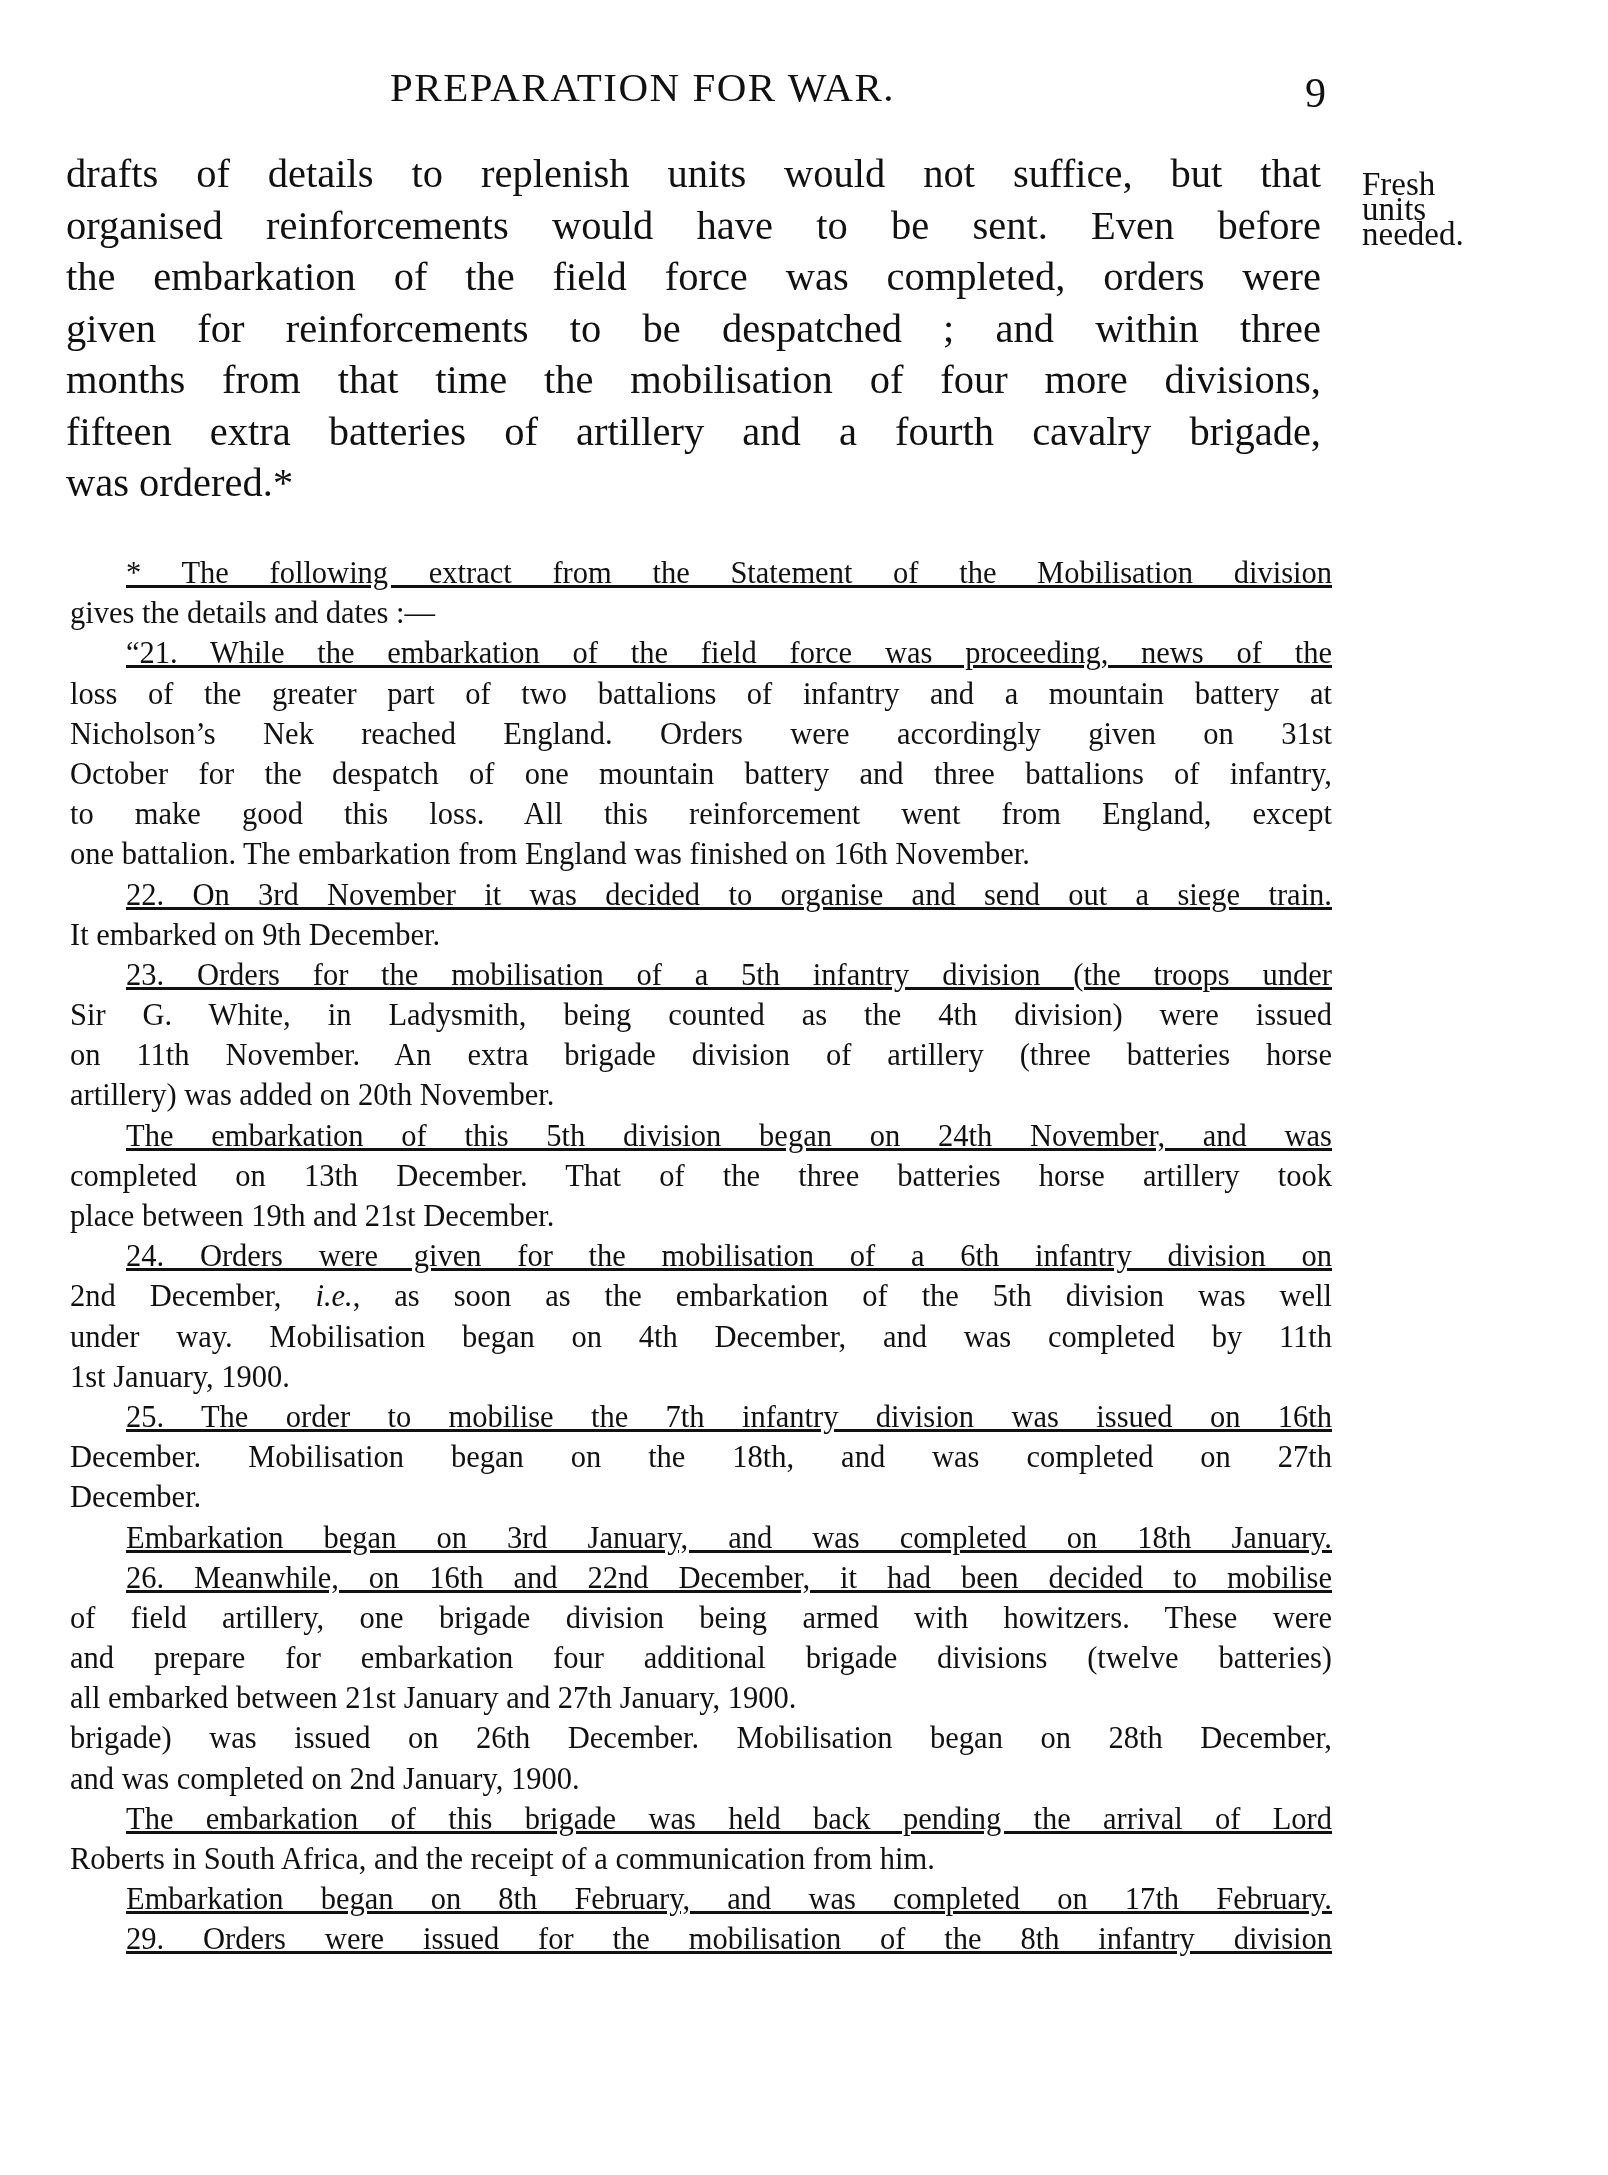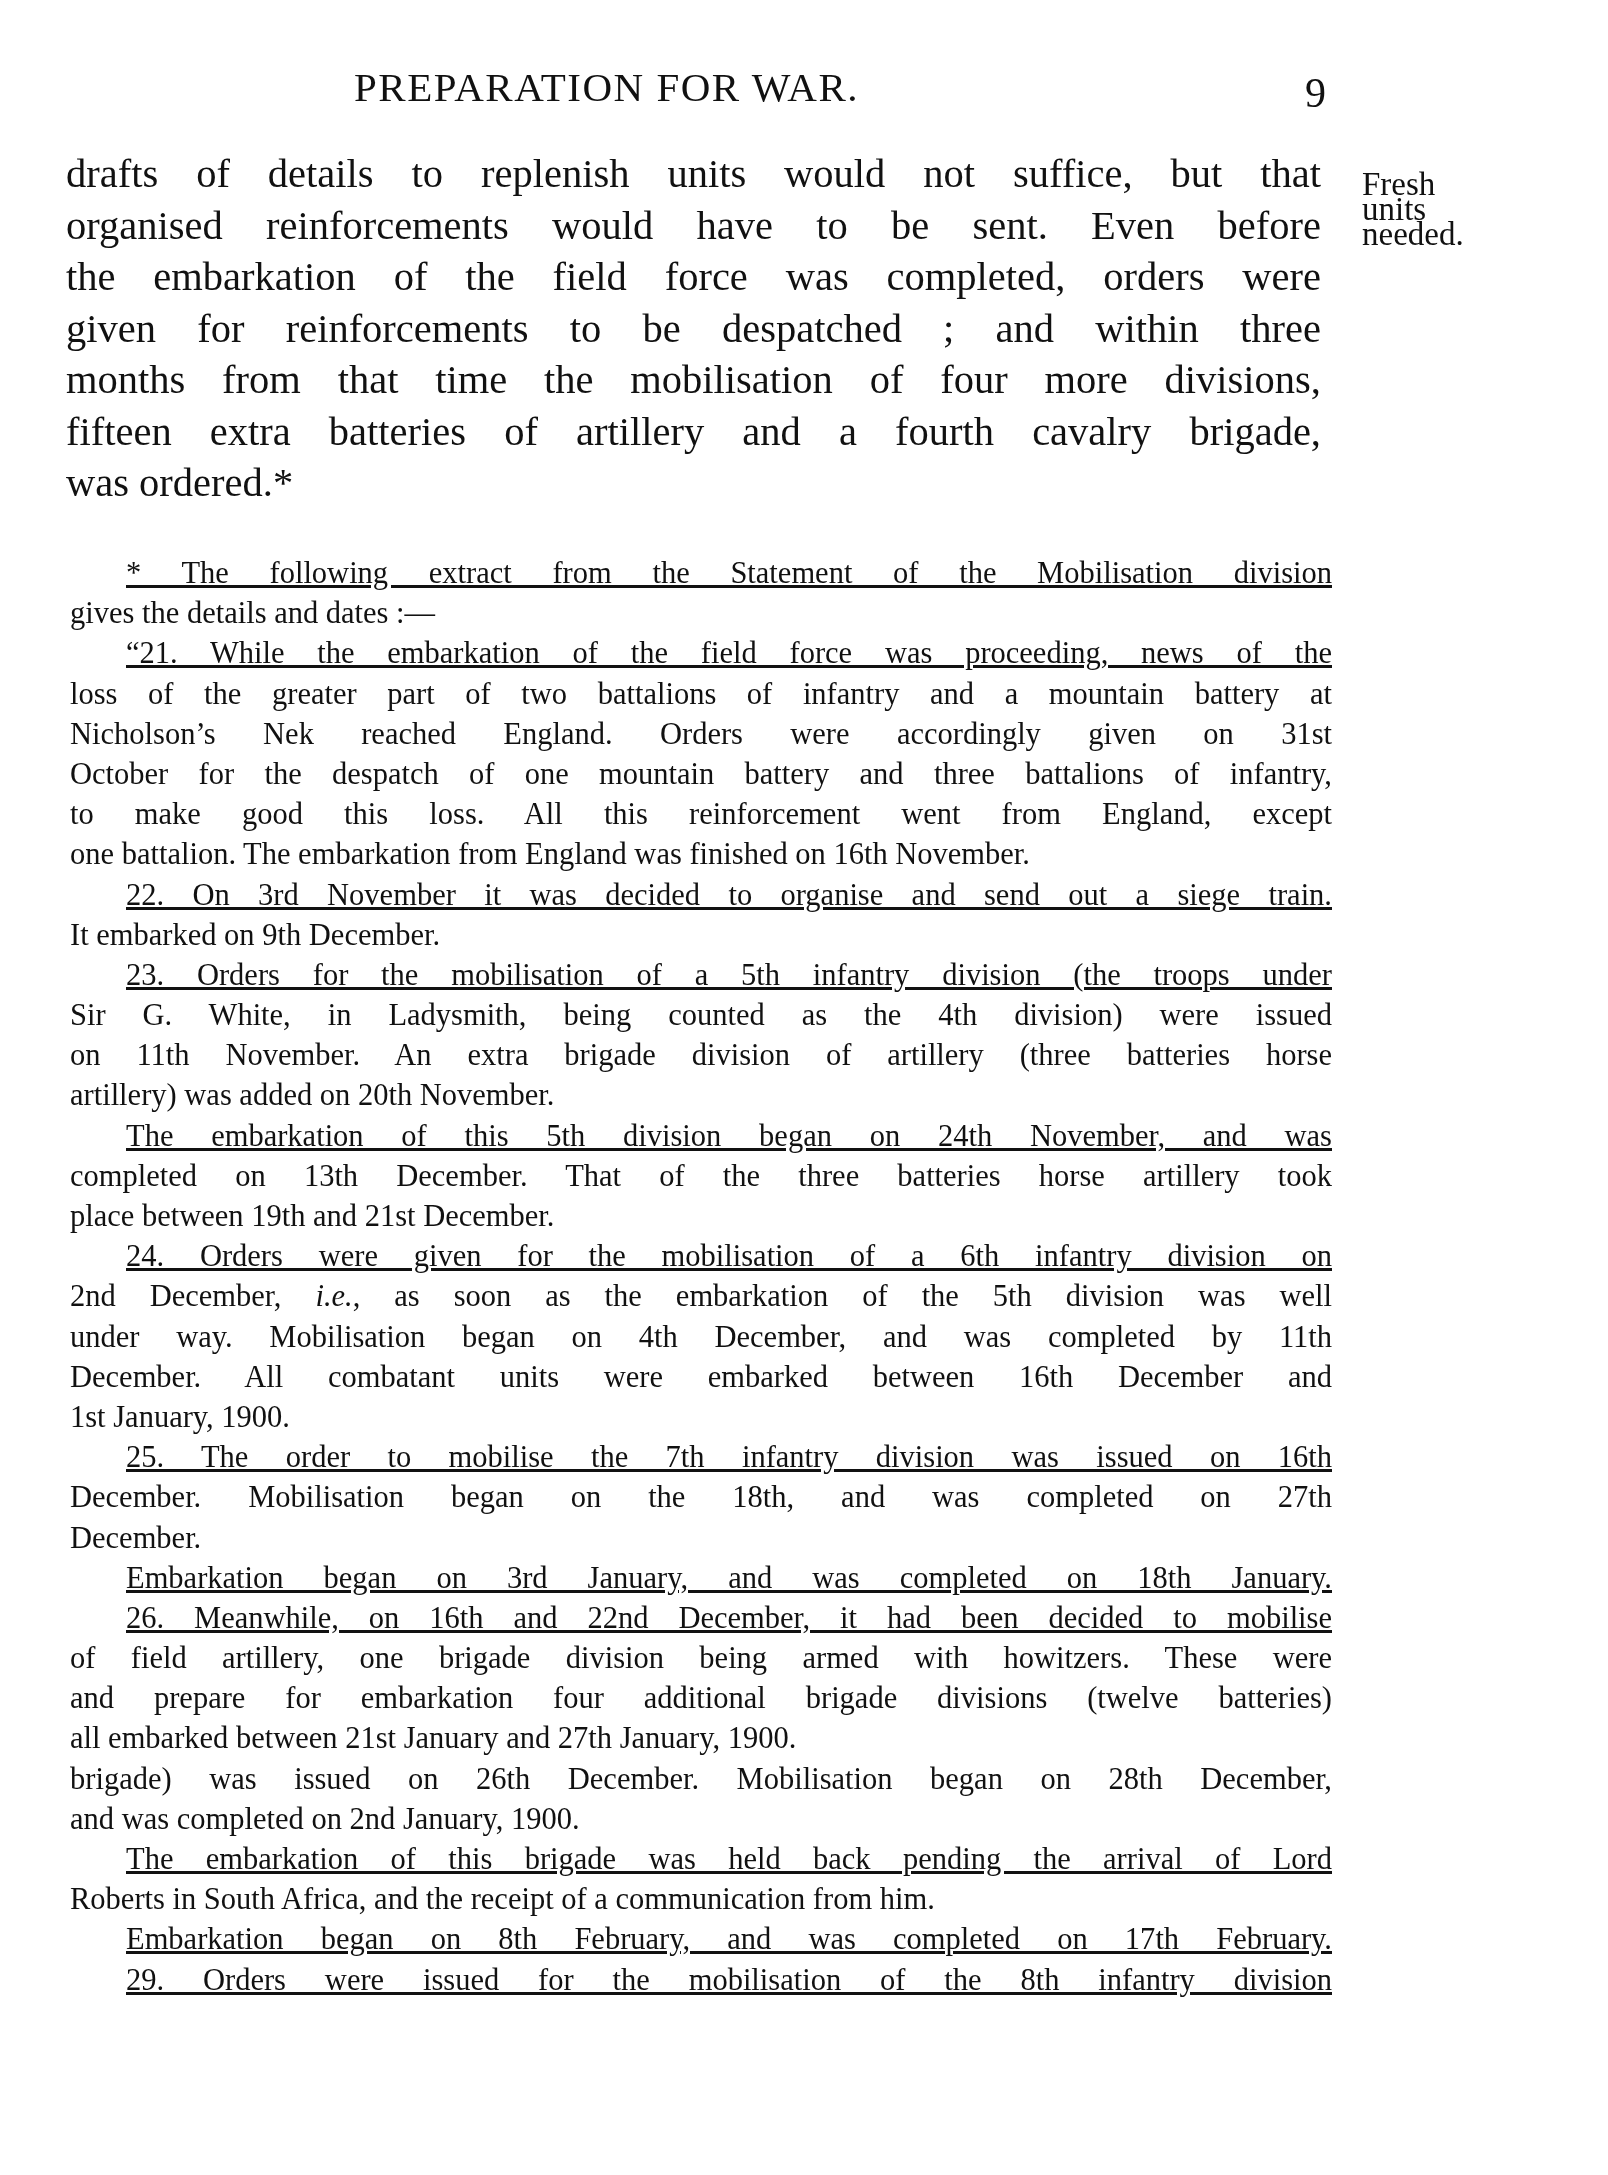--- a/index.html
+++ b/index.html
@@ -2,21 +2,21 @@
 <html><head>
 <meta charset="utf-8">
 <style>
   html, body { margin: 0; padding: 0; background: #ffffff; }
   body {
     width: 1608px; height: 2175px; position: relative; overflow: hidden;
     font-family: "Liberation Serif", "DejaVu Serif", serif; color: #111111;
   }
   .page { position: absolute; left: 0; top: 0; width: 1608px; height: 2175px; }
   .running-head {
-    position: absolute; left: 354px; top: 62px; width: 640px;
+    position: absolute; left: 390px; top: 62px; width: 640px;
     font-size: 41px; letter-spacing: 1.5px; white-space: nowrap; line-height: 50px;
   }
   .page-number {
     position: absolute; left: 1305px; top: 68px; font-size: 42px; line-height: 50px;
   }
   .main-text {
     position: absolute; left: 66px; top: 148px; width: 1255px;
     font-size: 40.5px; line-height: 51.5px; text-align: justify;
   }
   .main-text .line { display: block; text-align: justify; text-align-last: justify; white-space: nowrap; height: 51.5px; }
@@ -72,21 +72,20 @@
       <span class="fn-line indent">23. Orders for the mobilisation of a 5th infantry division (the troops under</span>
       <span class="fn-line">Sir G. White, in Ladysmith, being counted as the 4th division) were issued</span>
       <span class="fn-line">on 11th November.  An extra brigade division of artillery (three batteries horse</span>
       <span class="fn-line last">artillery) was added on 20th November.</span>
       <span class="fn-line indent">The embarkation of this 5th division began on 24th November, and was</span>
       <span class="fn-line">completed on 13th December.  That of the three batteries horse artillery took</span>
       <span class="fn-line last">place between 19th and 21st December.</span>
       <span class="fn-line indent">24. Orders were given for the mobilisation of a 6th infantry division on</span>
       <span class="fn-line">2nd December, <i>i.e.</i>, as soon as the embarkation of the 5th division was well</span>
       <span class="fn-line">under way.  Mobilisation began on 4th December, and was completed by 11th</span>
-      <span class="fn-line">December.  All combatant units were embarked between 16th December and</span>
       <span class="fn-line last">1st January, 1900.</span>
       <span class="fn-line indent">25. The order to mobilise the 7th infantry division was issued on 16th</span>
       <span class="fn-line">December.  Mobilisation began on the 18th, and was completed on 27th</span>
       <span class="fn-line last">December.</span>
       <span class="fn-line indent">Embarkation began on 3rd January, and was completed on 18th January.</span>
       <span class="fn-line indent">26. Meanwhile, on 16th and 22nd December, it had been decided to mobilise</span>
       <span class="fn-line">of field artillery, one brigade division being armed with howitzers.  These were</span>
       <span class="fn-line">and prepare for embarkation four additional brigade divisions (twelve batteries)</span>
       <span class="fn-line last">all embarked between 21st January and 27th January, 1900.</span>
       <span class="fn-line">brigade) was issued on 26th December.  Mobilisation began on 28th December,</span>

